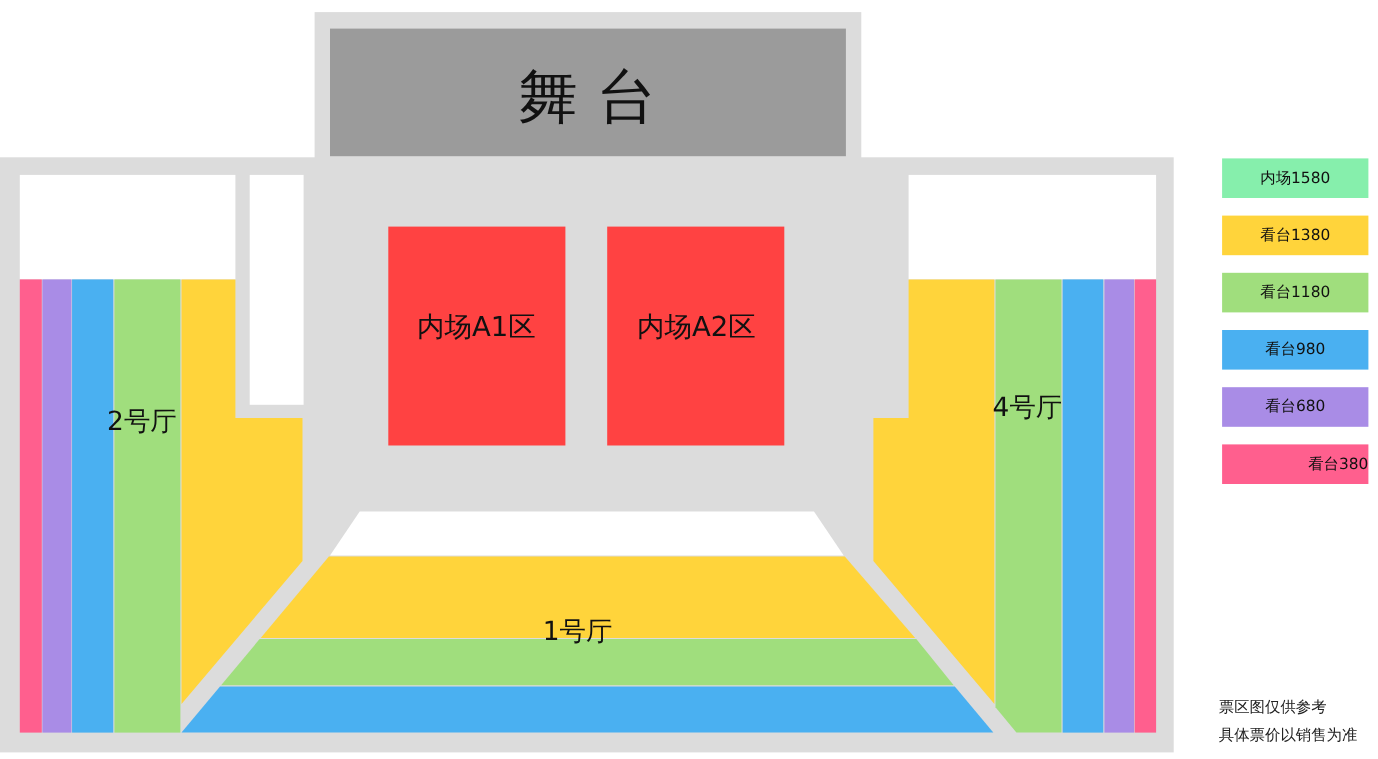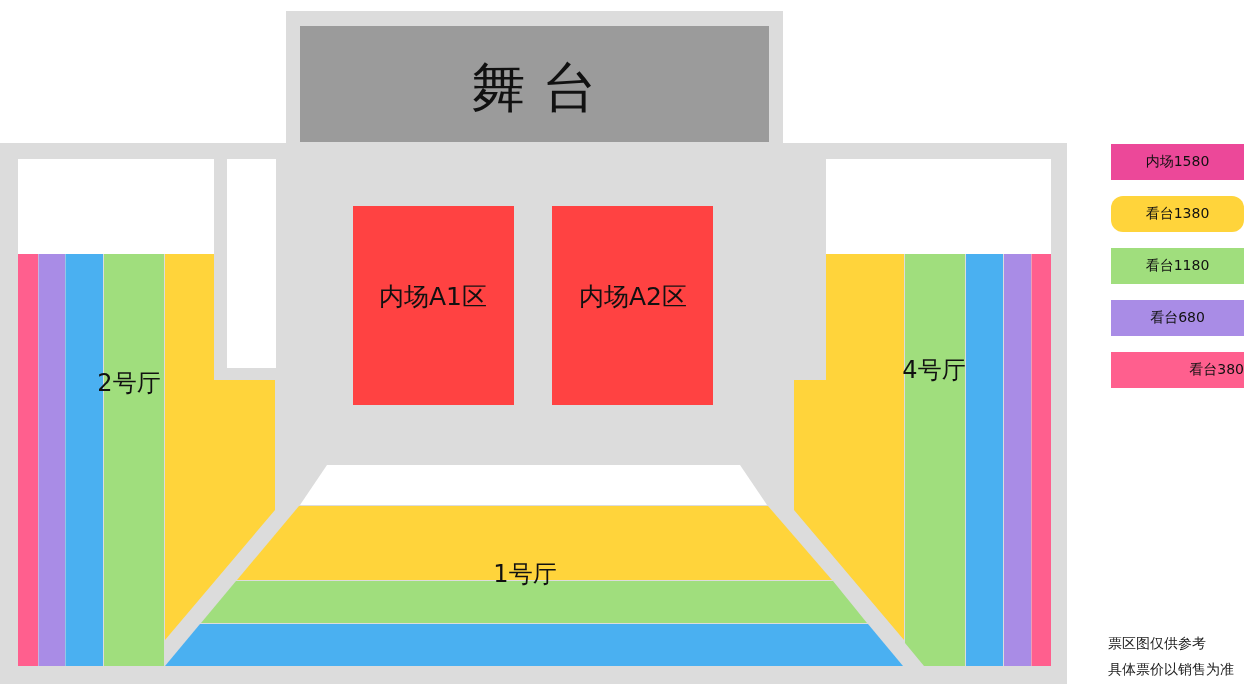--- a/index.html
+++ b/index.html
@@ -53,28 +53,31 @@
   <polygon points="299,506 768,506 832,580 237,580" fill="#ffd43b"></polygon>
   <polygon points="236,581 833,581 867,623 201,623" fill="#a0de7d"></polygon>
   <polygon points="200,624 868,624 903,666 165,666" fill="#4ab0f1"></polygon>
 
   <text class="lbl" x="129" y="391" font-size="24" text-anchor="middle">2号厅</text>
   <text class="lbl" x="934" y="378" font-size="24" text-anchor="middle">4号厅</text>
   <text class="lbl" x="525" y="582" font-size="24" text-anchor="middle">1号厅</text>
 </svg>
 
 <div class="legend">
-  <div class="legend-item" style="background:#ec4899;">
+  <div class="legend-item" style="background:#86efac;">
     <span>内场1580</span>
   </div>
-  <div class="legend-item" style="background:#ffd43b;border-radius:12px;">
+  <div class="legend-item" style="background:#ffd43b;">
     <span>看台1380</span>
   </div>
   <div class="legend-item" style="background:#a0de7d;">
     <span>看台1180</span>
+  </div>
+  <div class="legend-item" style="background:#4ab0f1;">
+    <span>看台980</span>
   </div>
   <div class="legend-item" style="background:#a98ce6;align-items:center;">
     <span>看台680</span>
   </div>
   <div class="legend-item" style="background:#ff5f8e;justify-content:flex-end;">
     <span>看台380</span>
   </div>
 </div>
 
 <div class="note">

